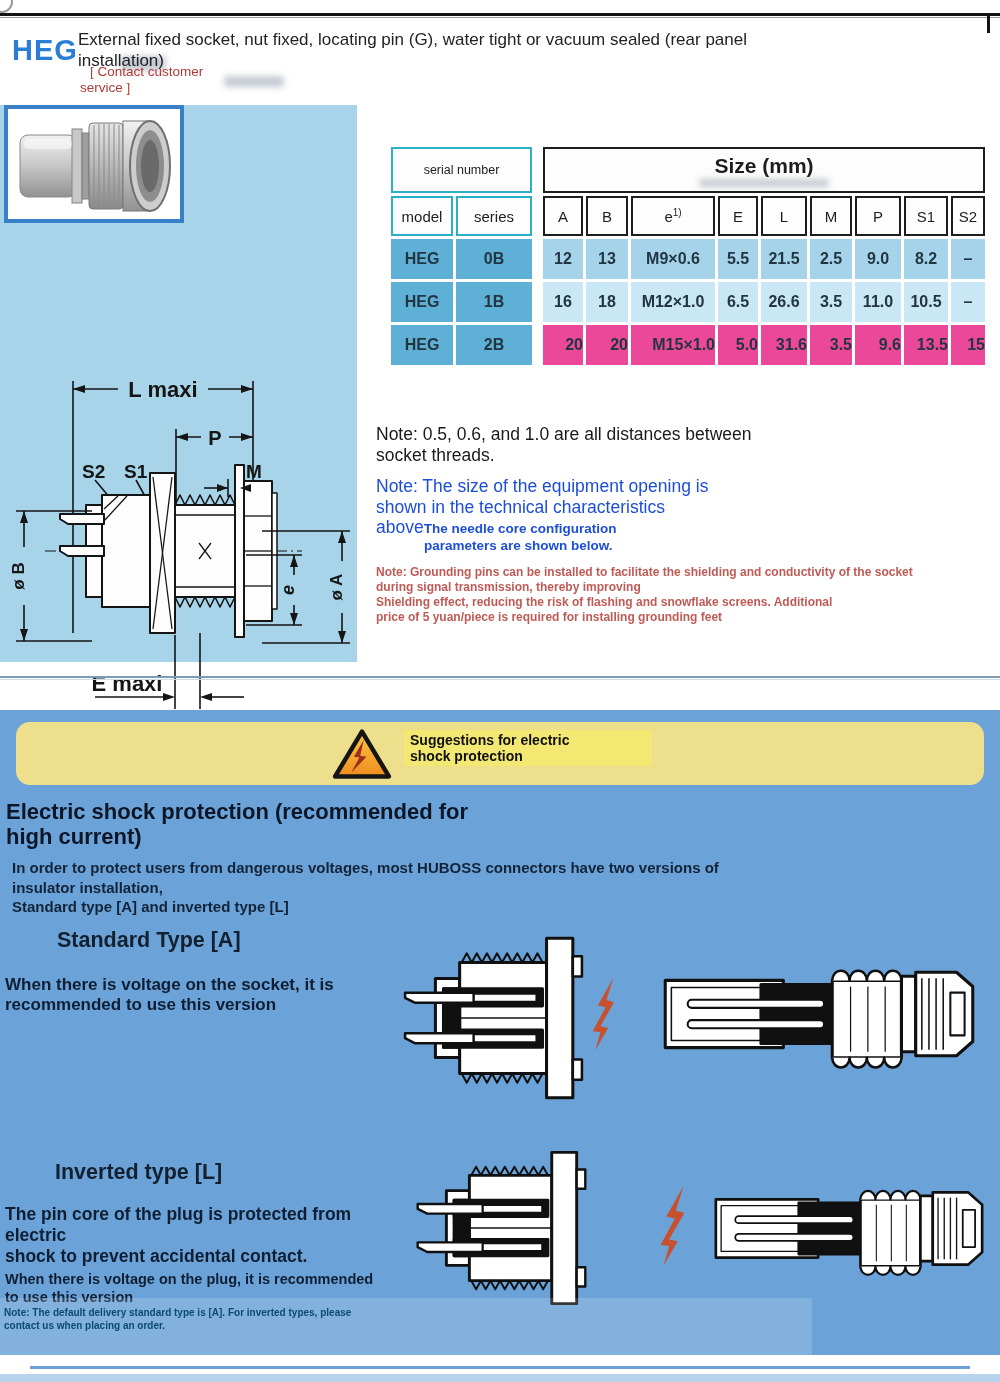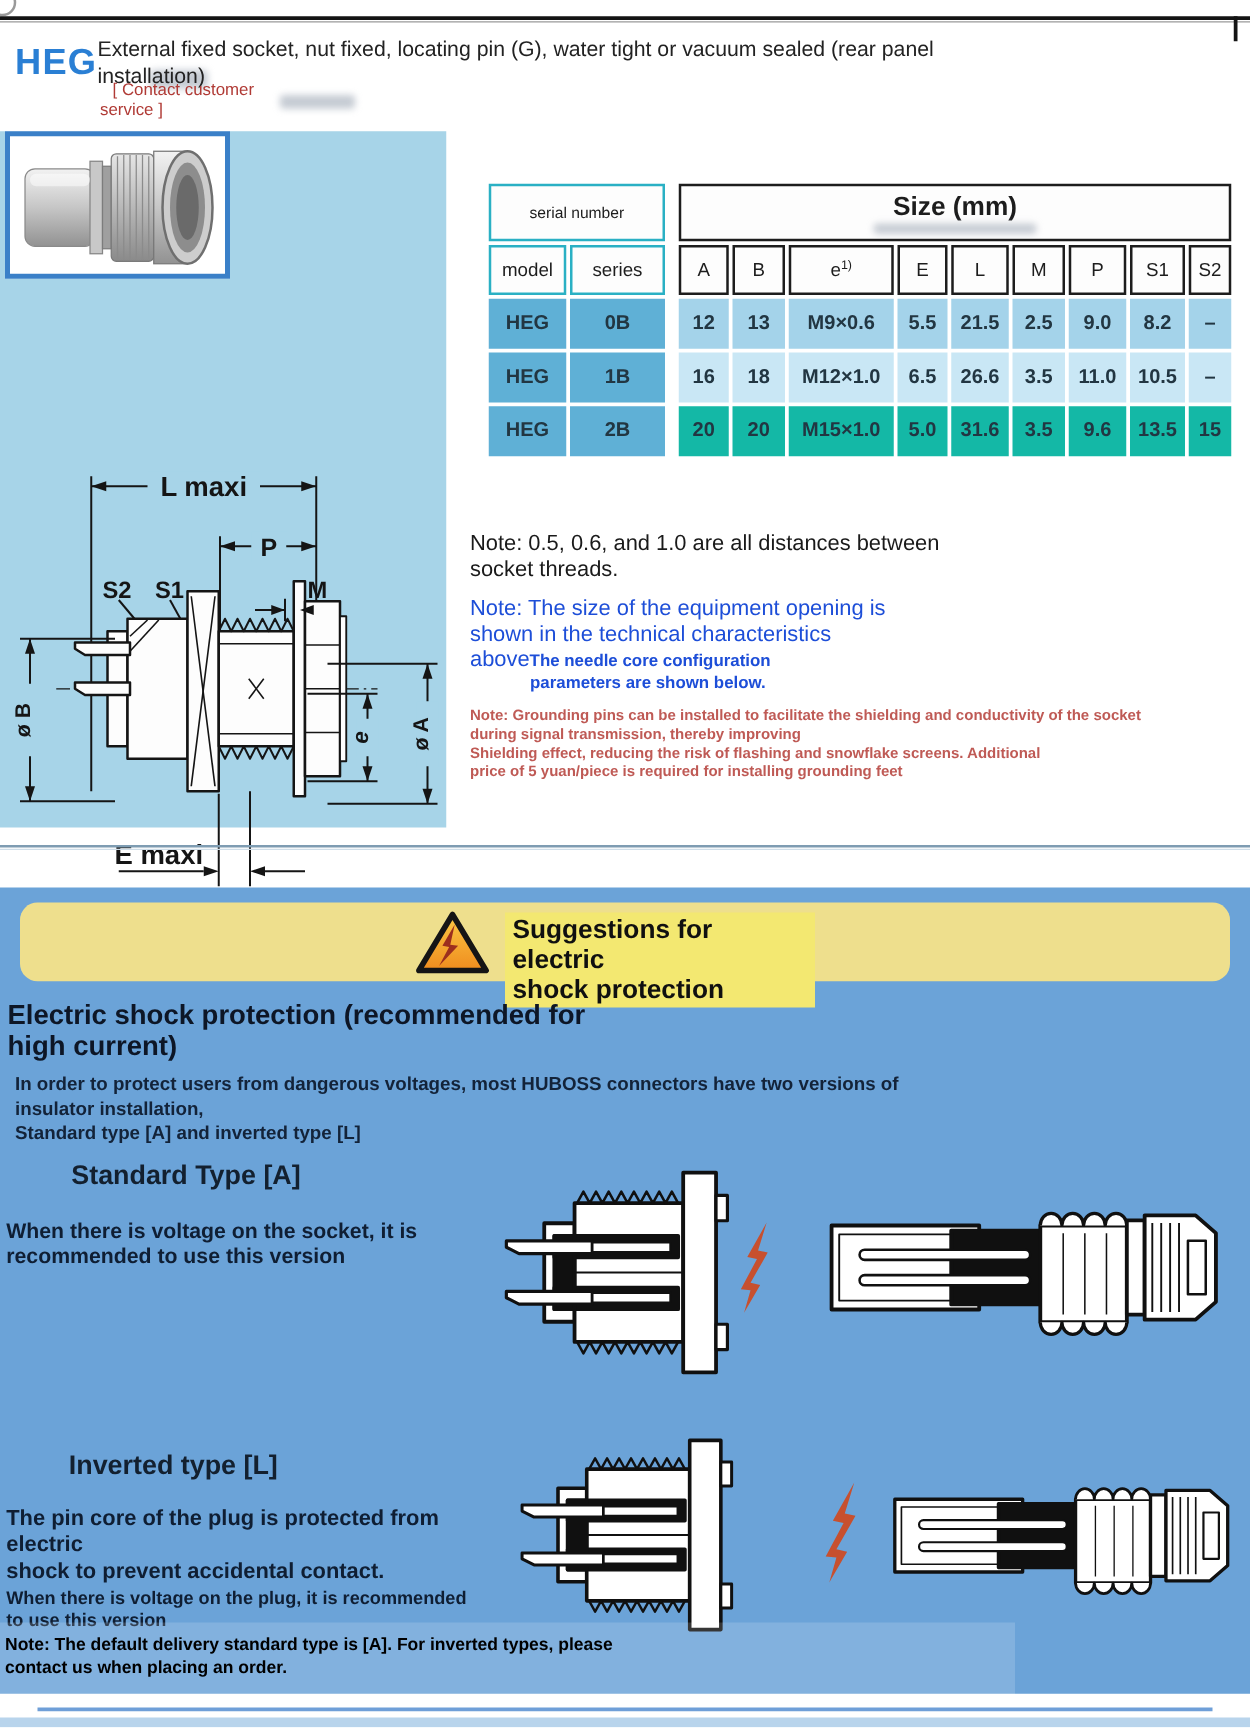--- a/index.html
+++ b/index.html
@@ -34,57 +34,57 @@
   .hr1 td{height:42px;} .hr2 td{height:36px;} .dr td{height:40px;}
   td.hd{background:#fdfdfd;border:2px solid #1d1d1d;color:#1d1d1d;}
   td.teal{border:2px solid #2ab0c4;}
   td.serial{font-size:12.5px;line-height:1.15;}
   td.size{font-size:21px;font-weight:bold;}
   td.colh{font-size:15px;}
   td.colh sup{font-size:10px;}
   td.sp{background:transparent;border:none;}
   td.d{font-weight:bold;font-size:16px;color:#223642;}
   td.dm{background:#5fb0d6;}
-  .r0 td.dv{background:#a4d3ea;} .r1 td.dv{background:#c9e7f5;} .r2 td.dv{background:#14b8a6;}
+  .r0 td.dv{background:#a4d3ea;} .r1 td.dv{background:#c9e7f5;} .r2 td.dv{background:#ec4899;text-align:right;}
   .sm-size{display:block;margin:1px auto 0;width:130px;height:8px;}
 
   
   .note1{left:376px;top:424px;width:540px;font-size:17.5px;line-height:1.18;color:#1a1a1a;}
   .note2{left:376px;top:476px;width:470px;font-size:17.5px;line-height:1.18;color:#1d4ed8;}
   .note2 .small{font-size:13.5px;font-weight:bold;}
   .note2 .l4{font-size:13.5px;font-weight:bold;text-indent:48px;}
   .note3{left:376px;top:541px;width:625px;font-size:12px;font-weight:bold;line-height:1.25;color:#bf5a55;margin-top:24px;}
 
   .divider{left:0;top:676px;width:1000px;height:2px;background:#7e9cb2;}
   .divider2{left:0;top:679px;width:1000px;height:1px;background:#cfdde8;}
 
   
   .blue-sec{left:0;top:710px;width:1000px;height:645px;background:#6ba3d8;}
   .banner{left:16px;top:12px;width:968px;height:63px;background:#eedf8d;border-radius:14px;}
   .warn{left:316px;top:6px;width:60px;height:52px;}
   .banner-text{left:388px;top:8px;width:236px;background:#f3e871;padding:2px 6px;
-               font-size:21px;font-weight:bold;color:#101010;line-height:1.15;}
+               font-size:14px;font-weight:bold;color:#101010;line-height:1.15;}
   .sec-heading{left:6px;top:90px;width:490px;font-size:22px;font-weight:bold;line-height:1.12;color:#0d1626;}
   .sec-intro{left:12px;top:148px;width:760px;font-size:15px;font-weight:600;line-height:1.3;color:#132339;}
   .std-title{left:57px;top:218px;font-size:21.5px;font-weight:bold;color:#13202f;}
   .std-body{left:5px;top:262px;width:402px;color:#0f1e33;}
   .std-body .b1{font-size:15.5px;font-weight:bold;line-height:1.25;}
   .std-body .b2{font-size:17px;font-weight:600;line-height:1.2;margin-top:3px;}
   .inv-title{left:55px;top:450px;font-size:21.5px;font-weight:bold;color:#13202f;}
   .inv-body{left:5px;top:494px;width:402px;color:#0f1e33;}
   .inv-body .b1{font-size:17.5px;font-weight:bold;line-height:1.2;}
   .inv-body .b2{font-size:14.5px;font-weight:bold;line-height:1.25;margin-top:3px;}
   .sock1{left:397px;top:222px;width:192px;height:172px;}
   .bolt1{left:586px;top:268px;width:34px;height:74px;}
   .plug1{left:645px;top:248px;width:348px;height:112px;}
   .sock2{left:410px;top:436px;width:182px;height:164px;}
   .bolt2{left:652px;top:476px;width:40px;height:82px;}
   .plug2{left:700px;top:470px;width:298px;height:97px;}
   .foot-strip{left:0;top:588px;width:812px;height:58px;background:rgba(255,255,255,.16);}
-  .foot-note{left:4px;top:596px;width:780px;font-size:14px;font-weight:bold;line-height:1.3;color:#000000;}
+  .foot-note{left:4px;top:596px;width:780px;font-size:10px;font-weight:bold;line-height:1.3;color:#0c4a6e;}
 
   
   .bot-line{left:30px;top:1366px;width:940px;height:3px;background:#6f9fd8;}
   .bot-strip{left:0;top:1374px;width:1000px;height:8px;background:#b8d4ec;}
 
   svg text{font-family:"Liberation Sans",sans-serif;}
 </style>
 </head>
 <body>
 

